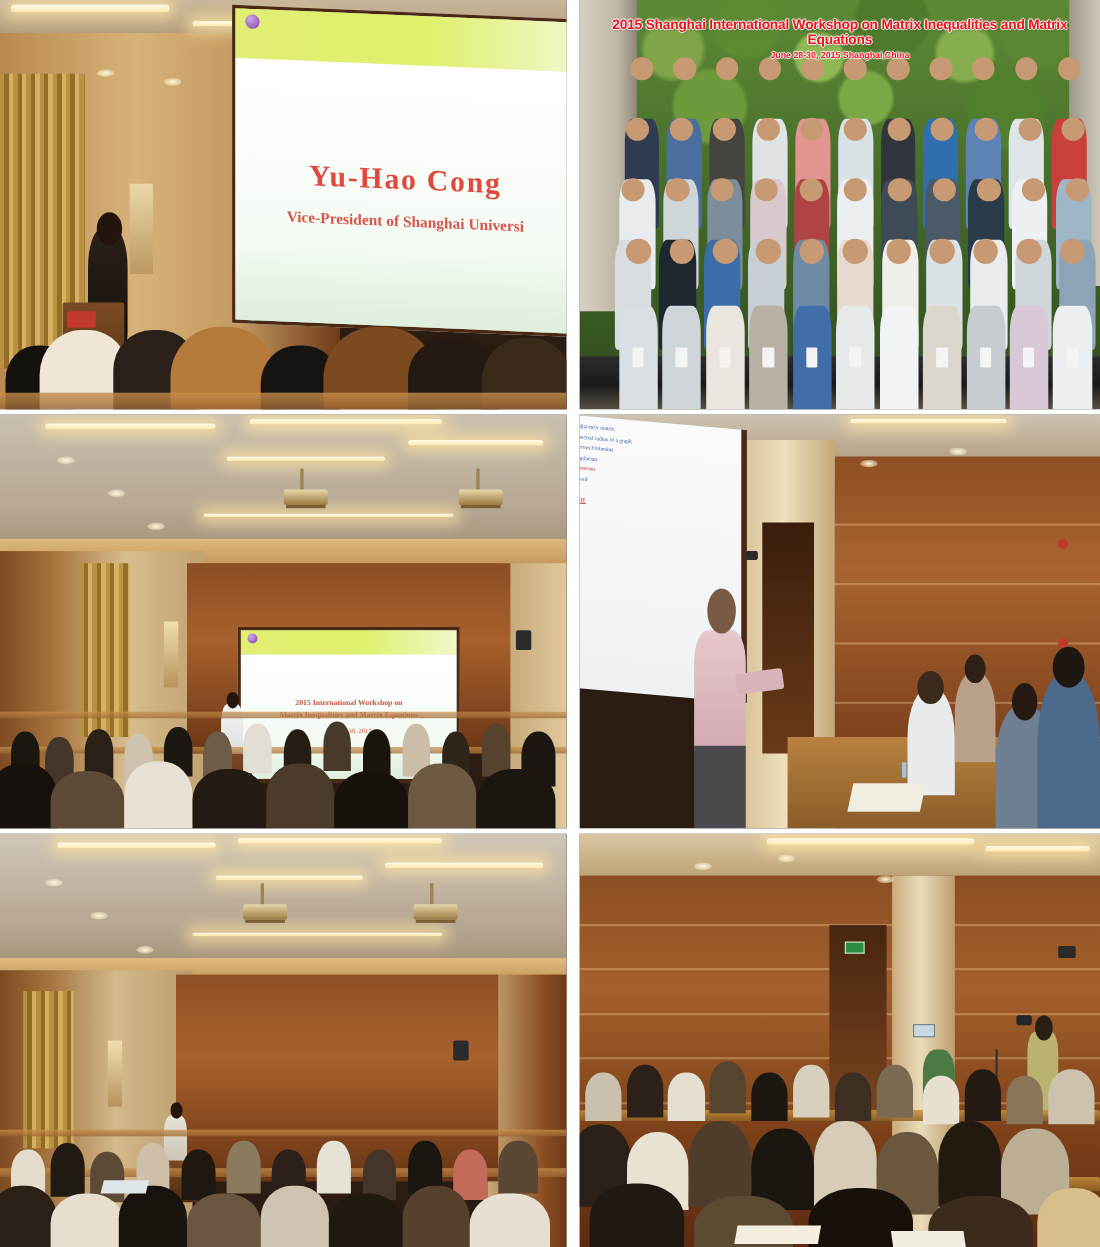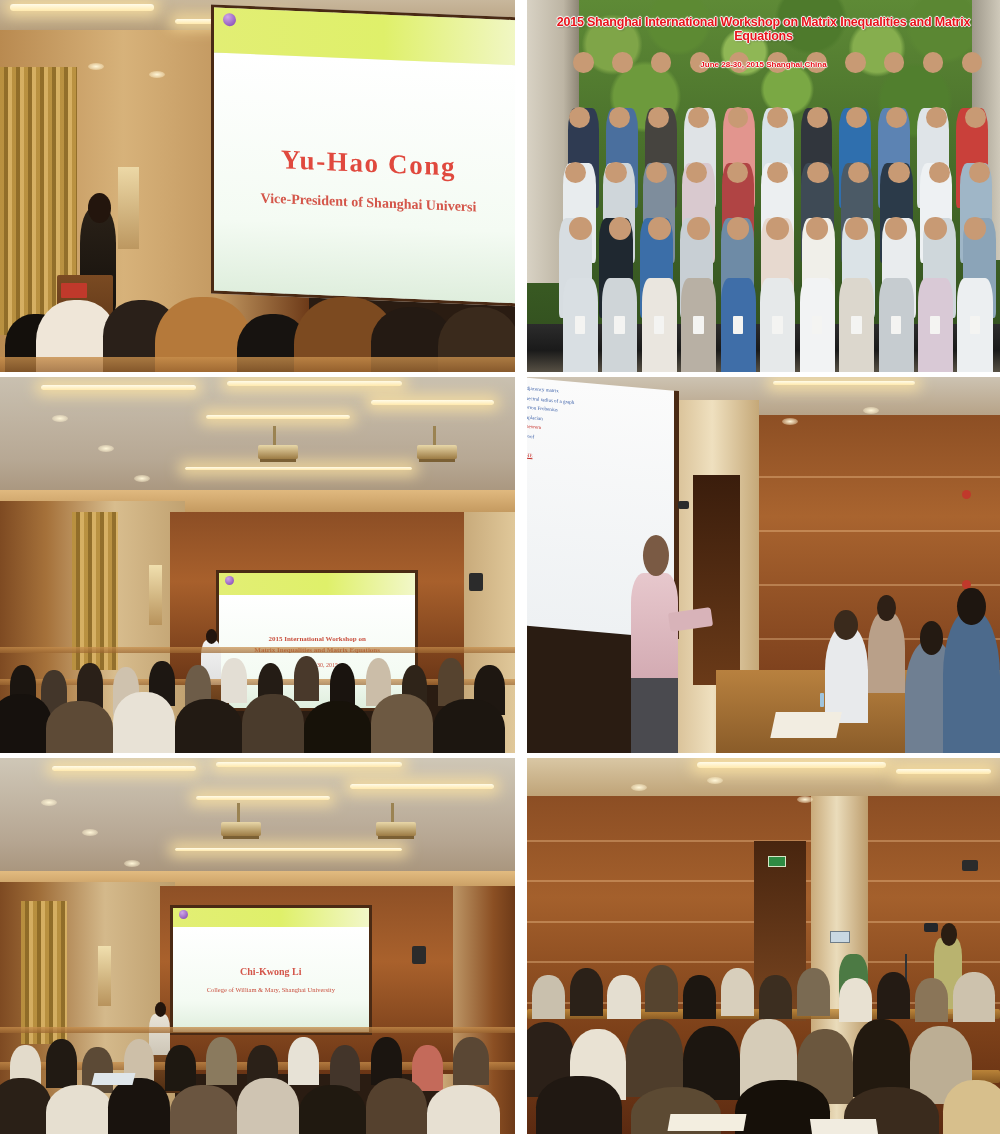--- a/index.html
+++ b/index.html
@@ -79,21 +79,21 @@
   .pp .hd{width:100%;padding-top:100%;border-radius:50%;background:#c89a74;}
   .pp .bd{position:absolute;left:-28%;right:-28%;top:92%;height:165%;border-radius:22% 22% 6% 6%;}
   .badge{position:absolute;left:26%;top:150%;width:46%;height:26%;background:#f4f4f2;border-radius:1px;}
 
   .banner{position:absolute;left:0;right:0;top:4%;text-align:center;
     pointer-events:none;line-height:1.15;}
   .banner .t1{font-family:"Liberation Sans",sans-serif;font-weight:bold;font-size:12.5px;
     color:#e8131b;letter-spacing:-.2px;
     text-shadow:0 0 1px #fff,1px 0 1px #fff,-1px 0 1px #fff,0 1px 1px #fff,0 -1px 1px #fff,1px 1px 2px rgba(0,0,0,.55);}
   .banner .t2{font-family:"Liberation Sans",sans-serif;font-weight:bold;font-size:8px;
-    color:#e8131b;margin-top:16px;
+    color:#e8131b;margin-top:2px;
     text-shadow:0 0 1px #fff,1px 0 1px #fff,-1px 0 1px #fff,0 1px 1px #fff,0 -1px 1px #fff;}
 
   
   #p3 .ceil{position:absolute;left:0;right:0;top:0;height:40%;
     background:linear-gradient(#c9c0b0,#b7a894 55%,#9b8468);}
   #p3 .soffit{position:absolute;left:0;right:0;top:30%;height:12%;
     background:linear-gradient(#e0b97f,#a87a40);}
   #p3 .wallL{position:absolute;left:0;width:36%;top:33%;bottom:0;
     background:linear-gradient(90deg,#7e4a22,#a5713a 25%,#d8bd8e 62%,#c1a271 100%);}
   #p3 .wallR{position:absolute;right:0;width:12%;top:36%;bottom:0;
@@ -546,29 +546,20 @@
       <div class="downlight" style="left:24%;top:27%;"></div>
 
       <div class="projstem" style="left:46%;top:12%;height:6%;"></div>
       <div class="projector" style="left:43%;top:17%;"></div>
       <div class="projstem" style="left:76%;top:12%;height:6%;"></div>
       <div class="projector" style="left:73%;top:17%;"></div>
       <div class="speakerbox" style="left:80%;top:50%;"></div>
       <div class="curtain" style="left:4%;top:38%;width:9%;bottom:24%;"></div>
       <div class="niche" style="position:absolute;left:19%;top:50%;width:2.5%;height:16%;background:linear-gradient(#f0dfae,#b8935c);"></div>
 
-      <div class="screen scr">
-        <div class="bar">
-          <span class="logo" style="width:9px;height:9px;"></span>
-        </div>
-        <div class="body">
-          <div class="sl2" style="font-size:10px;">Chi-Kwong Li</div>
-          <div class="sl3" style="font-size:6.5px;margin-top:9px;">College of William &amp; Mary, Shanghai University</div>
-        </div>
-      </div>
 
       <div style="position:absolute;left:29%;top:68%;width:4%;height:13%;
                   background:linear-gradient(#e9e4d8,#c8c0b0);border-radius:30% 30% 6% 6%;"></div>
       <div class="head" style="left:30%;top:65%;width:2.2%;height:4%;"></div>
       <div class="podium" style="left:28%;top:79%;width:7%;height:10%;"></div>
 
       <div class="audience">
         <div class="desk" style="left:0;right:0;top:16%;height:5%;opacity:.75;"></div>
         <div class="desk" style="left:0;right:0;top:44%;height:6%;opacity:.75;"></div>
         <div class="silh" style="left:2%;top:30%;width:6%;height:36%;background:#e3dbcb;"></div>

